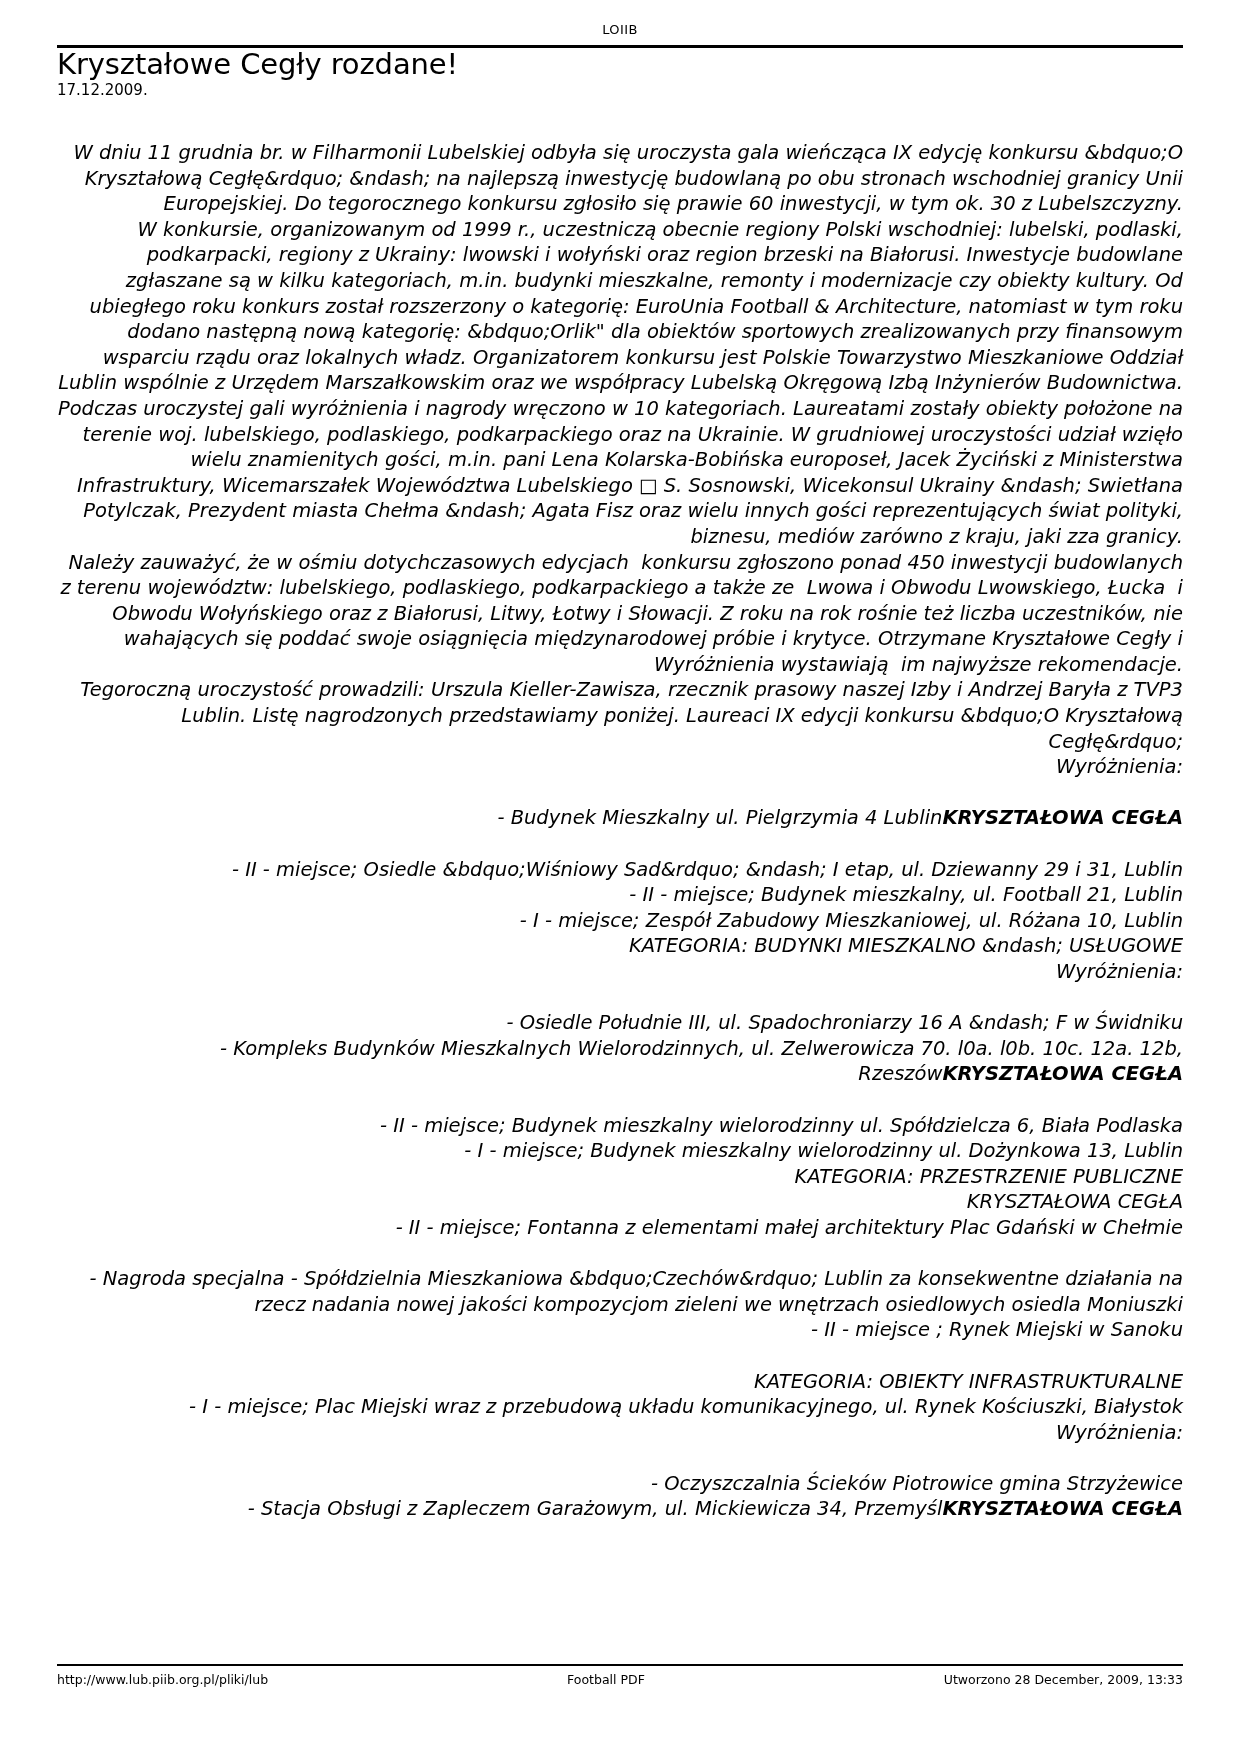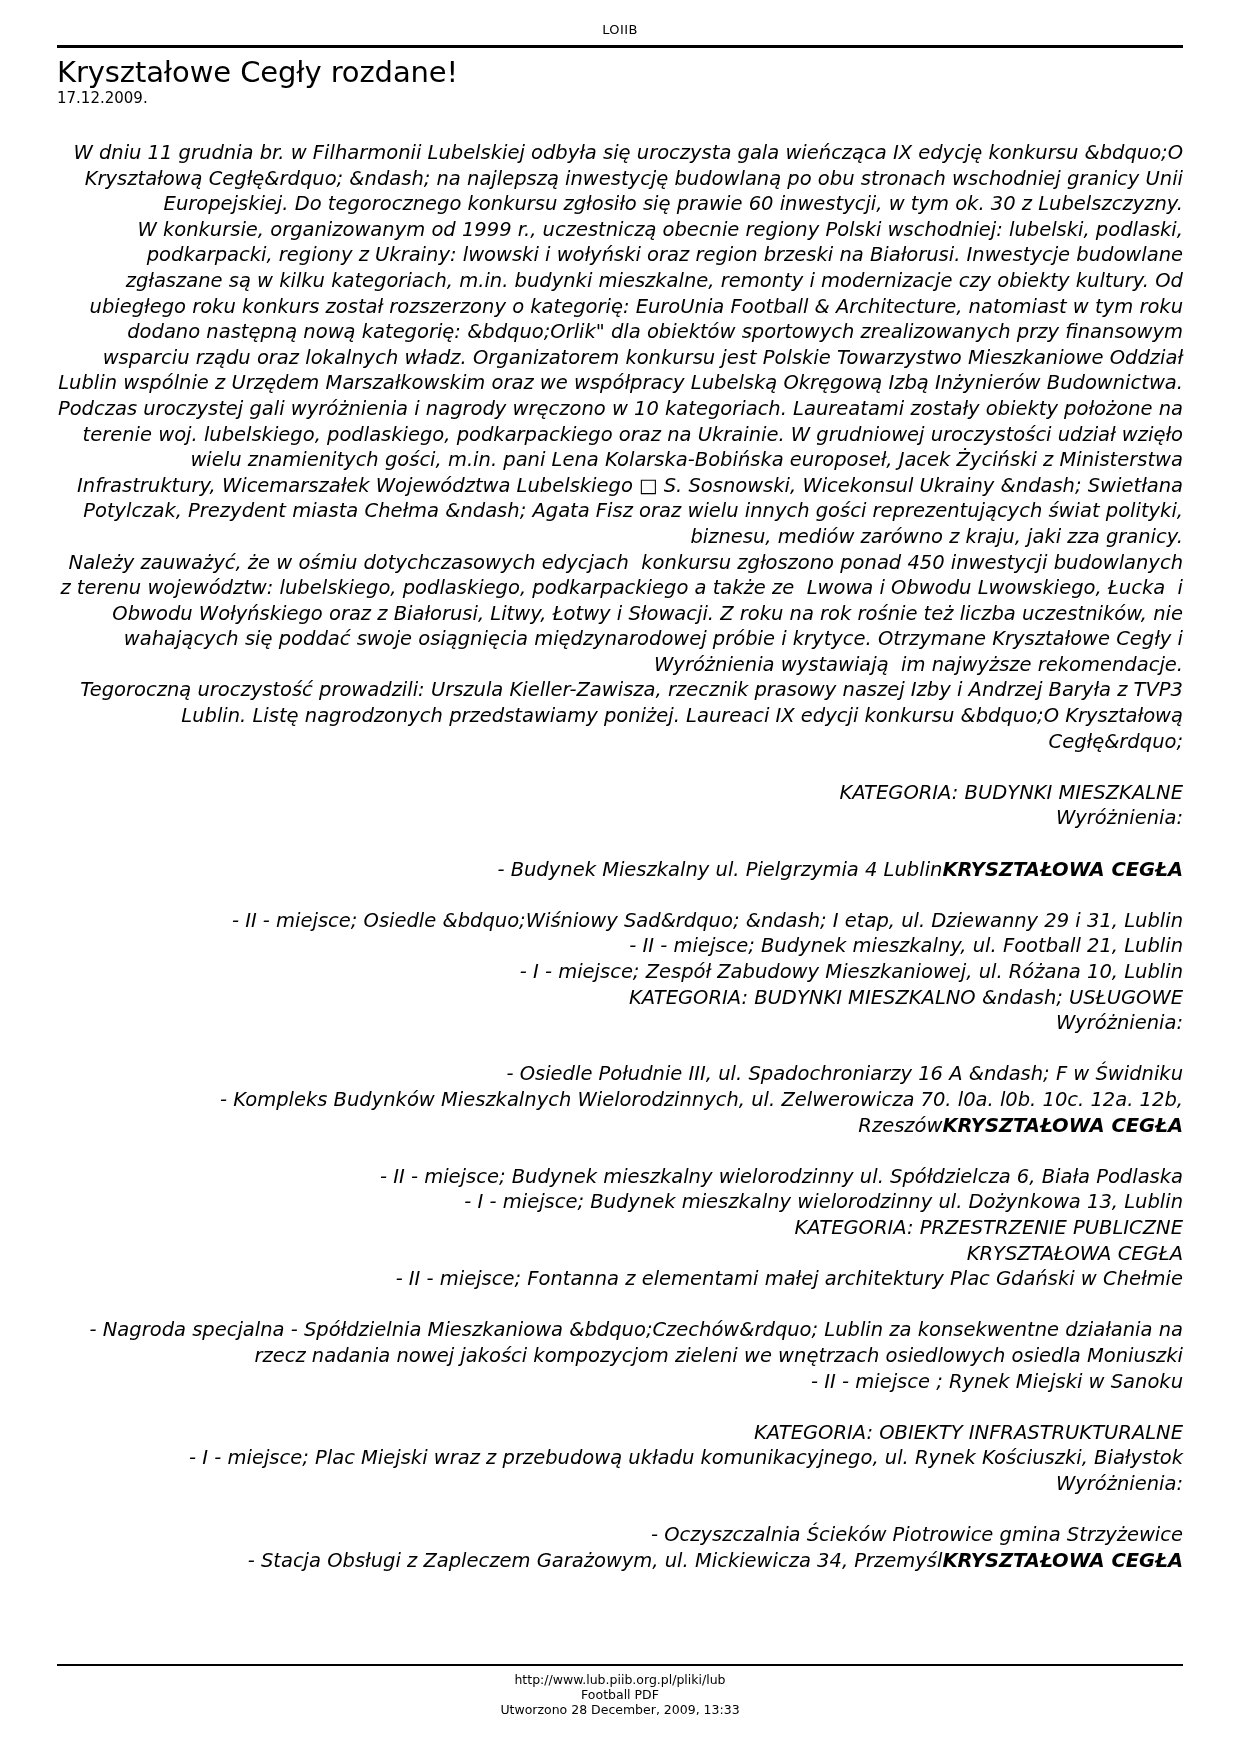--- a/index.html
+++ b/index.html
@@ -40,21 +40,21 @@
     top: 45px;
     width: 1126px;
     height: 3px;
     background: #000000;
   }
 
   
   .title-block {
     position: absolute;
     left: 57px;
-    top: 56px;
+    top: 48px;
     width: 1126px;
   }
   .doc-title {
     font-size: 29px;
     font-weight: normal;
     line-height: 1.12;
     margin: 0;
     letter-spacing: -0.1px;
   }
   .doc-date {
@@ -91,24 +91,23 @@
     height: 2px;
     background: #000000;
   }
   .footer {
     position: absolute;
     left: 57px;
     top: 1672px;
     width: 1126px;
     display: flex;
     justify-content: space-between;
-    align-items: center;
+    align-items: flex-start;
     font-size: 12.5px;
     color: #000;
-    flex-direction: column;
   }
   .footer-left  { flex: 0 0 auto; text-align: left; }
   .footer-mid   { flex: 1 1 auto; text-align: center; }
   .footer-right { flex: 0 0 auto; text-align: right; }
 </style>
 </head>
 <body>
 
 <div class="page">
 
@@ -122,21 +121,20 @@
   </div>
 
   <div class="body-area">
 
     <p class="para">W dniu 11 grudnia br. w Filharmonii Lubelskiej odbyła się uroczysta gala wieńcząca IX edycję konkursu &amp;bdquo;O Kryształową Cegłę&amp;rdquo; &amp;ndash; na najlepszą inwestycję budowlaną po obu stronach wschodniej granicy Unii Europejskiej. Do tegorocznego konkursu zgłosiło się prawie 60 inwestycji, w tym ok. 30 z Lubelszczyzny.</p>
     <p class="para">W konkursie, organizowanym od 1999 r., uczestniczą obecnie regiony Polski wschodniej: lubelski, podlaski, podkarpacki, regiony z Ukrainy: lwowski i wołyński oraz region brzeski na Białorusi. Inwestycje budowlane zgłaszane są w kilku kategoriach, m.in. budynki mieszkalne, remonty i modernizacje czy obiekty kultury. Od ubiegłego roku konkurs został rozszerzony o kategorię: EuroUnia Football &amp; Architecture, natomiast w tym roku dodano następną nową kategorię: &amp;bdquo;Orlik" dla obiektów sportowych zrealizowanych przy finansowym wsparciu rządu oraz lokalnych władz. Organizatorem konkursu jest Polskie Towarzystwo Mieszkaniowe Oddział Lublin wspólnie z Urzędem Marszałkowskim oraz we współpracy Lubelską Okręgową Izbą Inżynierów Budownictwa.</p>
     <p class="para">Podczas uroczystej gali wyróżnienia i nagrody wręczono w 10 kategoriach. Laureatami zostały obiekty położone na terenie woj. lubelskiego, podlaskiego, podkarpackiego oraz na Ukrainie. W grudniowej uroczystości udział wzięło wielu znamienitych gości, m.in. pani Lena Kolarska-Bobińska europoseł, Jacek Życiński z Ministerstwa Infrastruktury, Wicemarszałek Województwa Lubelskiego □ S. Sosnowski, Wicekonsul Ukrainy &amp;ndash; Swietłana Potylczak, Prezydent miasta Chełma &amp;ndash; Agata Fisz oraz wielu innych gości reprezentujących świat polityki, biznesu, mediów zarówno z kraju, jaki zza granicy.</p>
     <p class="para">Należy zauważyć, że w ośmiu dotychczasowych edycjach  konkursu zgłoszono ponad 450 inwestycji budowlanych z terenu województw: lubelskiego, podlaskiego, podkarpackiego a także ze  Lwowa i Obwodu Lwowskiego, Łucka  i Obwodu Wołyńskiego oraz z Białorusi, Litwy, Łotwy i Słowacji. Z roku na rok rośnie też liczba uczestników, nie wahających się poddać swoje osiągnięcia międzynarodowej próbie i krytyce. Otrzymane Kryształowe Cegły i Wyróżnienia wystawiają  im najwyższe rekomendacje.</p>
     <p class="para">Tegoroczną uroczystość prowadzili: Urszula Kieller-Zawisza, rzecznik prasowy naszej Izby i Andrzej Baryła z TVP3 Lublin. Listę nagrodzonych przedstawiamy poniżej. Laureaci IX edycji konkursu &amp;bdquo;O Kryształową Cegłę&amp;rdquo;</p>
 
-    <p class="para gap-before">KATEGORIA: BUDYNKI MIESZKALNE</p>
     <p class="para">Wyróżnienia:</p>
     <p class="para gap-before"><span> - Budynek Mieszkalny ul. Pielgrzymia 4 Lublin</span><span class="b">KRYSZTAŁOWA CEGŁA</span></p>
     <p class="para gap-before"> - II - miejsce; Osiedle &amp;bdquo;Wiśniowy Sad&amp;rdquo; &amp;ndash; I etap, ul. Dziewanny 29 i 31, Lublin</p>
     <p class="para"> - II - miejsce; Budynek mieszkalny, ul. Football 21, Lublin</p>
     <p class="para"> - I - miejsce; Zespół Zabudowy Mieszkaniowej, ul. Różana 10, Lublin</p>
 
     <p class="para">KATEGORIA: BUDYNKI MIESZKALNO &amp;ndash; USŁUGOWE</p>
     <p class="para">Wyróżnienia:</p>
     <p class="para gap-before"> - Osiedle Południe III, ul. Spadochroniarzy 16 A &amp;ndash; F w Świdniku</p>
     <p class="para"><span> - Kompleks Budynków Mieszkalnych Wielorodzinnych, ul. Zelwerowicza 70. l0a. l0b. 10c. 12a. 12b, Rzeszów</span><span class="b">KRYSZTAŁOWA CEGŁA</span></p>

